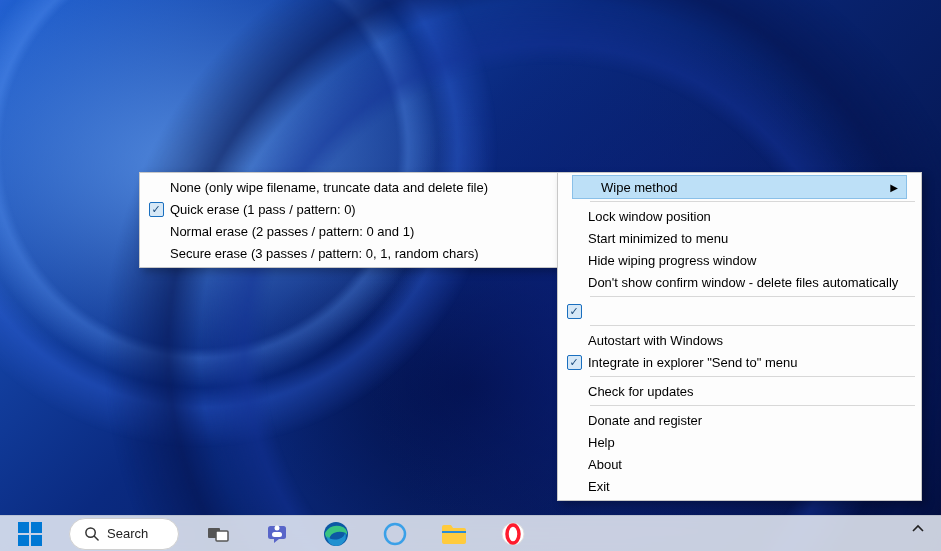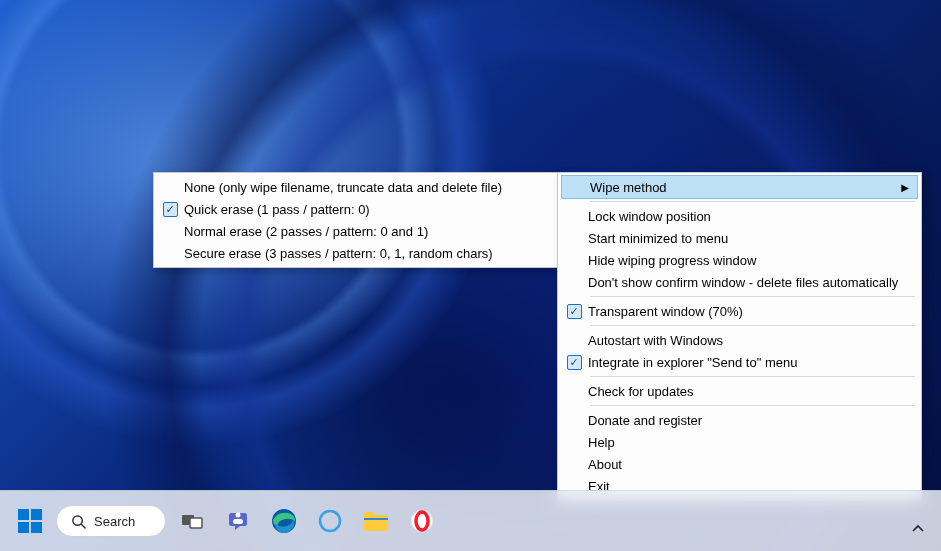--- a/index.html
+++ b/index.html
@@ -71,43 +71,43 @@
     line-height: 1;
   }
   .menu-sep {
     height: 1px;
     background: #d8d8d8;
     margin: 3px 4px 3px 30px;
   }
   .menu-item.highlight {
     background: #bde0f7;
     border: 1px solid #8ac0e8;
-    margin: -1px 1px;
+    margin: -1px 12px;
     height: 24px;
   }
   .submenu-arrow {
     position: absolute;
     right: 8px;
     font-size: 10px;
   }
 
-  #submenu { left: 139px; top: 172px; width: 420px; margin-left: 14px; }
+  #submenu { left: 139px; top: 172px; width: 420px; }
   #mainmenu { left: 557px; top: 172px; width: 365px; }
 
   
   .taskbar {
     position: absolute;
     bottom: 0; left: 0; right: 0;
-    height: 61px;
+    height: 36px;
     background: rgba(235,240,248,0.85);
     backdrop-filter: blur(8px);
     display: flex;
     align-items: center;
     padding: 0 10px;
-    gap: 6px;
+    gap: 19px;
     border-top: 1px solid rgba(0,0,0,0.08);
   }
   .taskbar-icon {
     width: 40px; height: 40px;
     display: flex; align-items:center; justify-content:center;
     border-radius: 4px;
   }
   .start-logo {
     width: 24px; height: 24px;
     display: grid;
@@ -188,21 +188,20 @@
     </div>
     <div class="menu-item">
       <span class="check-col"></span>
       <span>Don't show confirm window - delete files automatically</span>
     </div>
     <div class="menu-sep"></div>
     <div class="menu-item">
       <span class="check-col">
         <span class="checkbox">✓</span>
       </span>
-      <span>Transparent window (70%)</span>
     </div>
     <div class="menu-sep"></div>
     <div class="menu-item">
       <span class="check-col"></span>
       <span>Autostart with Windows</span>
     </div>
     <div class="menu-item">
       <span class="check-col">
         <span class="checkbox">✓</span>
       </span>

